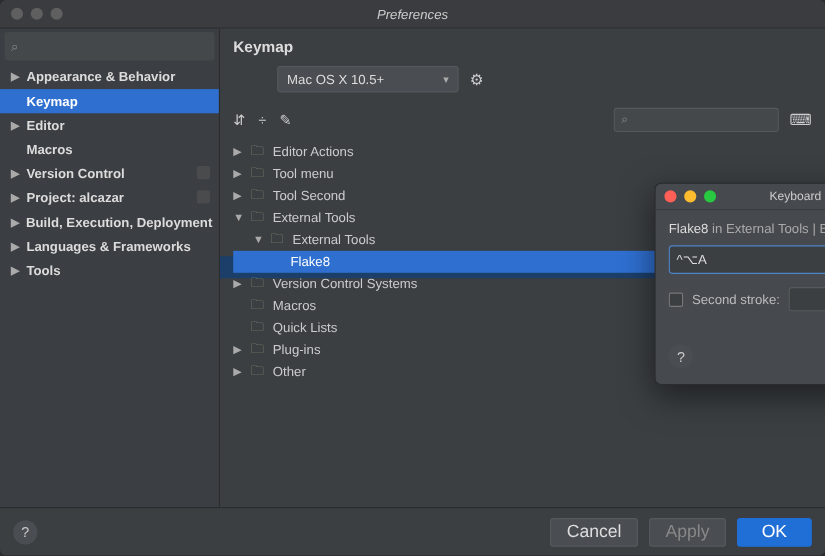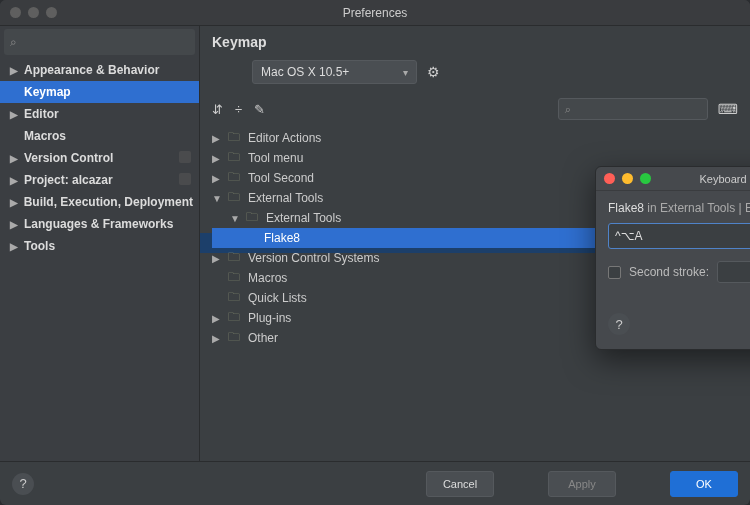--- a/index.html
+++ b/index.html
@@ -1,18 +1,18 @@
 <!DOCTYPE html>
 <html><head>
 <meta charset="utf-8">
 <style>
   * { box-sizing: border-box; margin: 0; padding: 0; font-family: -apple-system, "Helvetica Neue", Arial, sans-serif; }
   html, body { width: 750px; height: 505px; overflow: hidden; background: #2b2d30; color: #bbbbbb; font-size: 12px; }
   .window { width: 750px; height: 505px; background: #3b3f42; display: flex; flex-direction: column; border-radius: 6px; overflow: hidden; }
-  .titlebar { height: 26px; background: #3a3c3f; display: flex; align-items: center; position: relative; border-bottom: 1px solid #2a2c2e; }
+  .titlebar { height: 26px; background: #3a3c3f; display: flex; align-items: center; position: relative; border-bottom: 1px solid #2a2c2e; font-style: italic; }
   .traffic { display: flex; gap: 7px; margin-left: 10px; }
   .dot { width: 11px; height: 11px; border-radius: 50%; }
   .dot.red { background: #5f5f5f; }
   .dot.yellow { background: #5f5f5f; }
   .dot.green { background: #5f5f5f; }
   .titlebar .title { position: absolute; left: 0; right: 0; text-align: center; color: #ccc; font-size: 12px; }
   .body { flex: 1; display: flex; min-height: 0; }
   .sidebar { width: 200px; background: #3b3e42; display: flex; flex-direction: column; border-right: 1px solid #2a2c2e; }
   .sb-search { height: 26px; margin: 3px 4px 4px 4px; background: #44484b; border-radius: 3px; display: flex; align-items: center; padding: 0 6px; color: #888; }
   .sb-list { flex: 1; overflow: hidden; }
@@ -39,21 +39,21 @@
   .tree-row .fold { width: 14px; color: #8a8f73; }
   .tree-row.none .tri { visibility: hidden; }
   .tree-row.d1 { padding-left: 18px; }
   .tree-row.d2 { padding-left: 36px; }
   .tree-row.selected { background: #2f6fd0; color: #fff; }
   .tree-row.selected .tri, .tree-row.selected .fold { color: #fff; }
   .selection-band { position: absolute; left: 0; right: 0; height: 20px; background: #1c3f6a; z-index: 0; }
   .footer { height: 44px; border-top: 1px solid #2a2c2e; display: flex; align-items: center; padding: 0 12px; gap: 10px; }
   .help-circ { width: 22px; height: 22px; border-radius: 50%; background: #4a4e52; color: #ccc; display: flex; align-items: center; justify-content: center; font-size: 13px; }
   .footer .spacer { flex: 1; }
-  .btn { height: 26px; min-width: 68px; padding: 0 14px; border-radius: 3px; background: #4a4e52; border: 1px solid #55595d; color: #ddd; font-size: 11px; display: flex; align-items: center; justify-content: center; margin-left: 44px; }
+  .btn { height: 26px; min-width: 68px; padding: 0 14px; border-radius: 3px; background: #4a4e52; border: 1px solid #55595d; color: #ddd; font-size: 16px; display: flex; align-items: center; justify-content: center; }
   .btn.primary { background: #1f6fd6; border-color: #1f6fd6; color: #fff; }
   .btn.disabled { color: #888; }
   
   .dialog { position: absolute; left: 395px; top: 140px; width: 300px; background: #46494d; border: 1px solid #2a2c2e; border-radius: 6px; box-shadow: 0 10px 30px rgba(0,0,0,.5); z-index: 10; }
   .dlg-title { height: 24px; display: flex; align-items: center; position: relative; border-bottom: 1px solid #3a3c3f; }
   .dlg-title .traffic { margin-left: 8px; }
   .dlg-title .dot.red { background: #ff5f57; }
   .dlg-title .dot.yellow { background: #febc2e; }
   .dlg-title .dot.green { background: #28c840; }
   .dlg-title .t { position: absolute; left: 0; right: 0; text-align: center; color: #ccc; font-size: 11px; }

